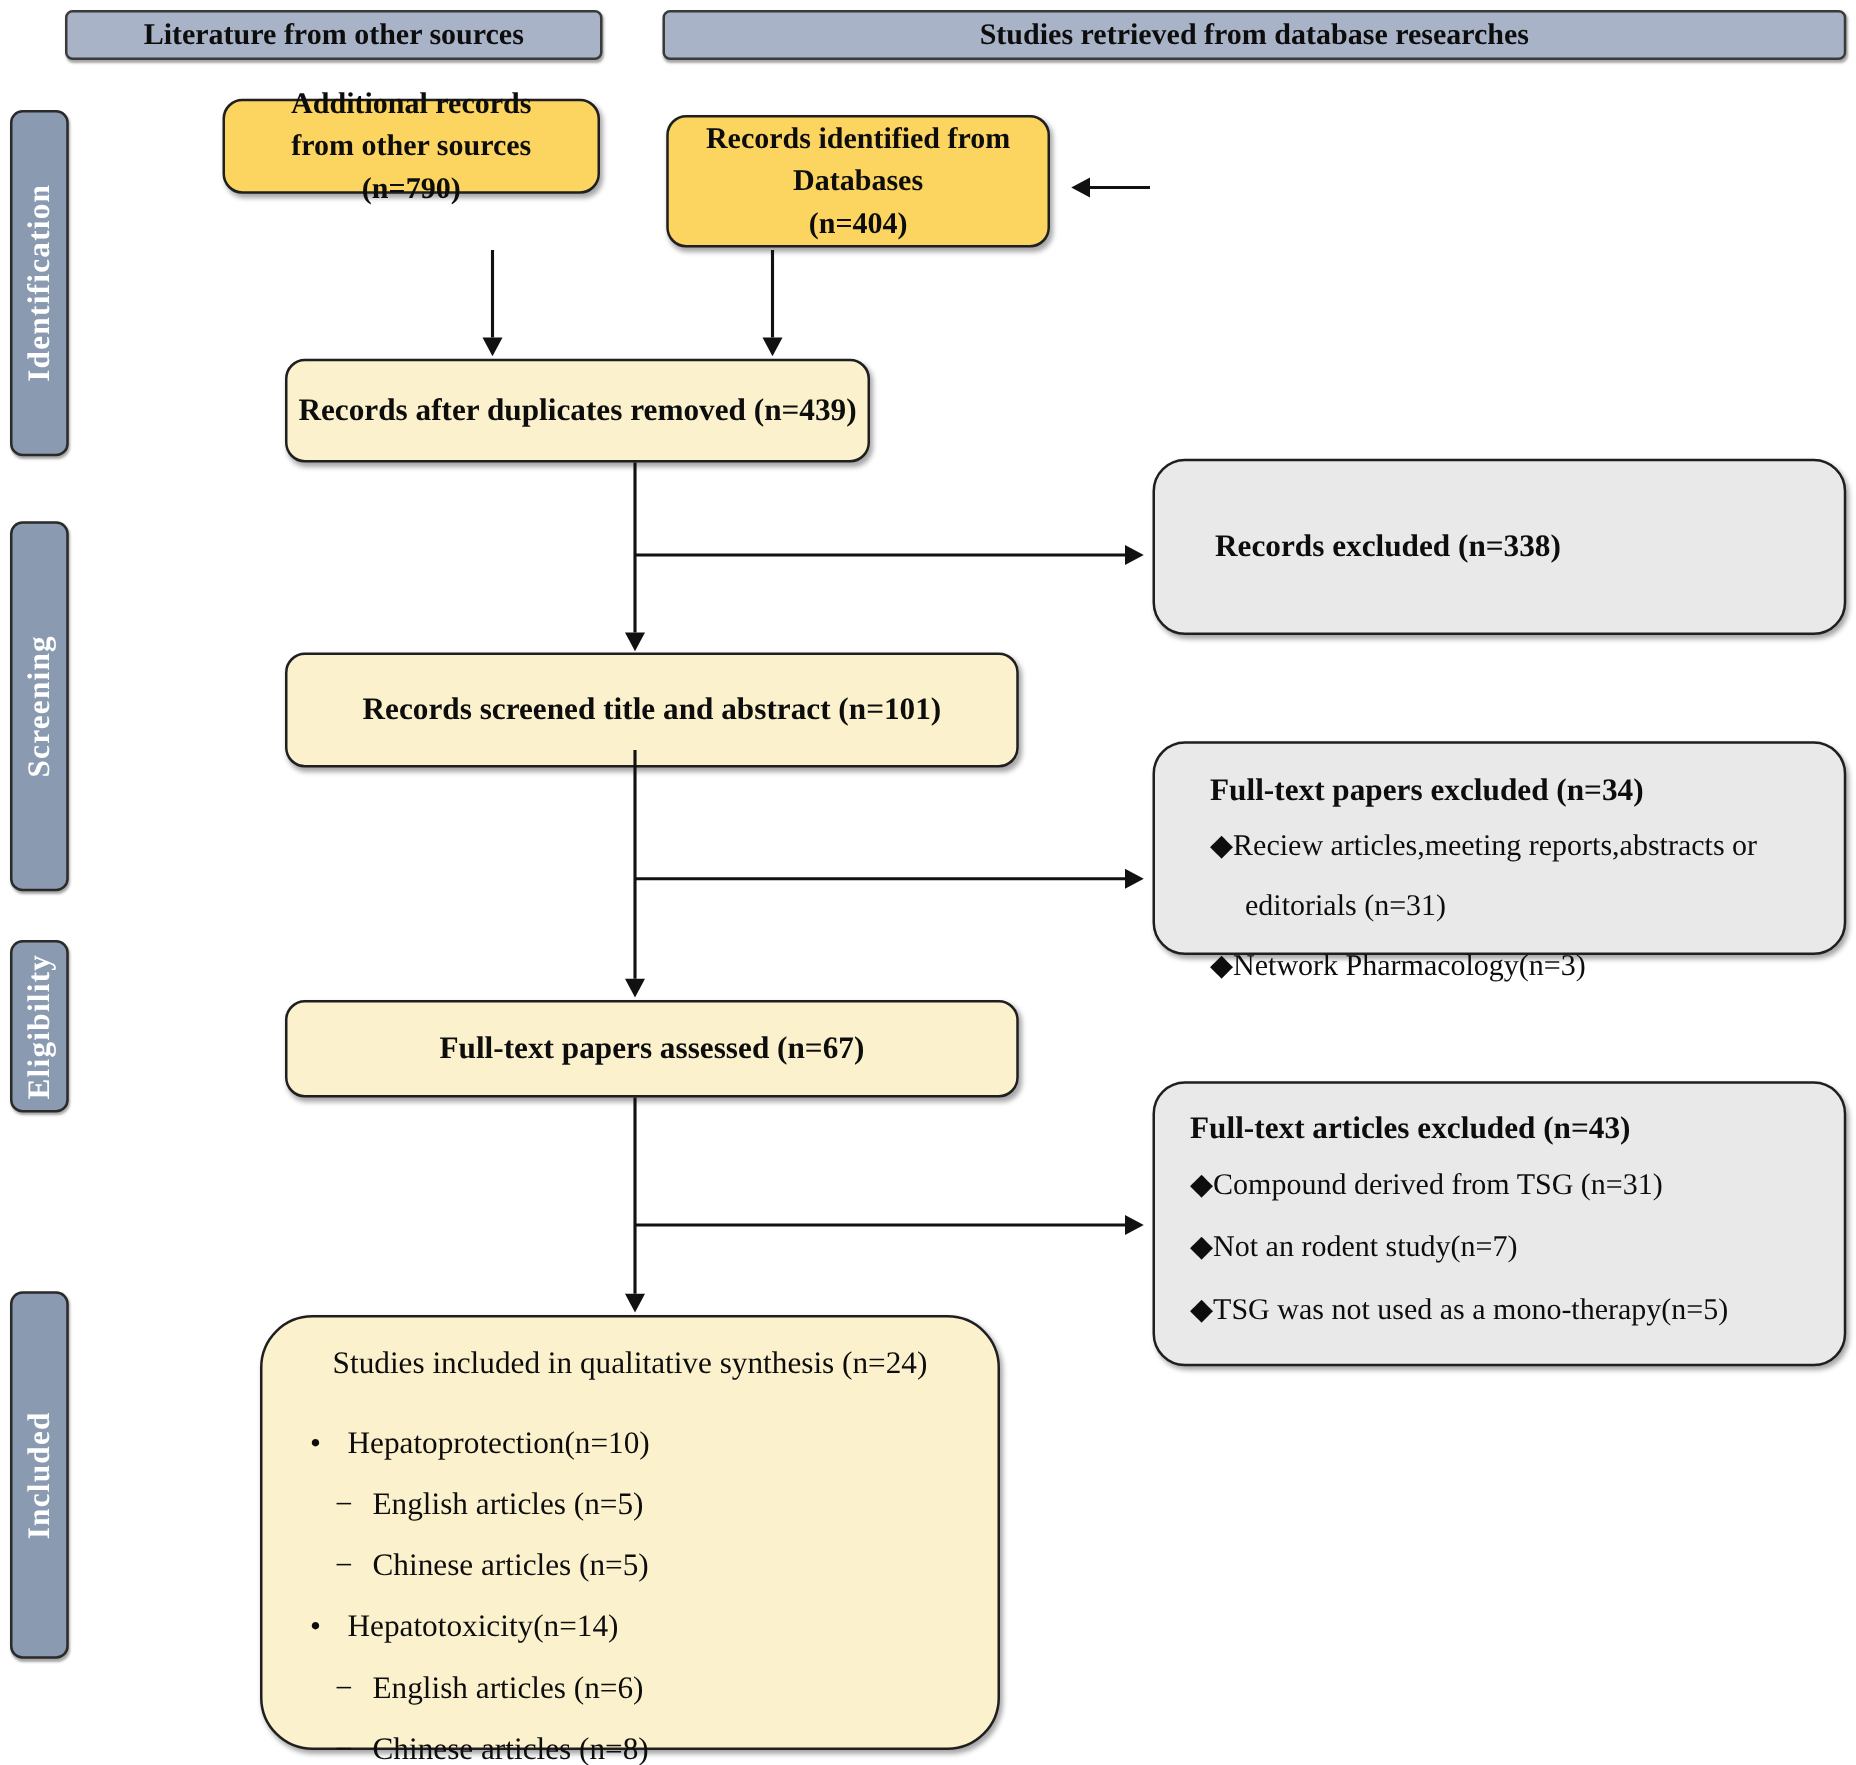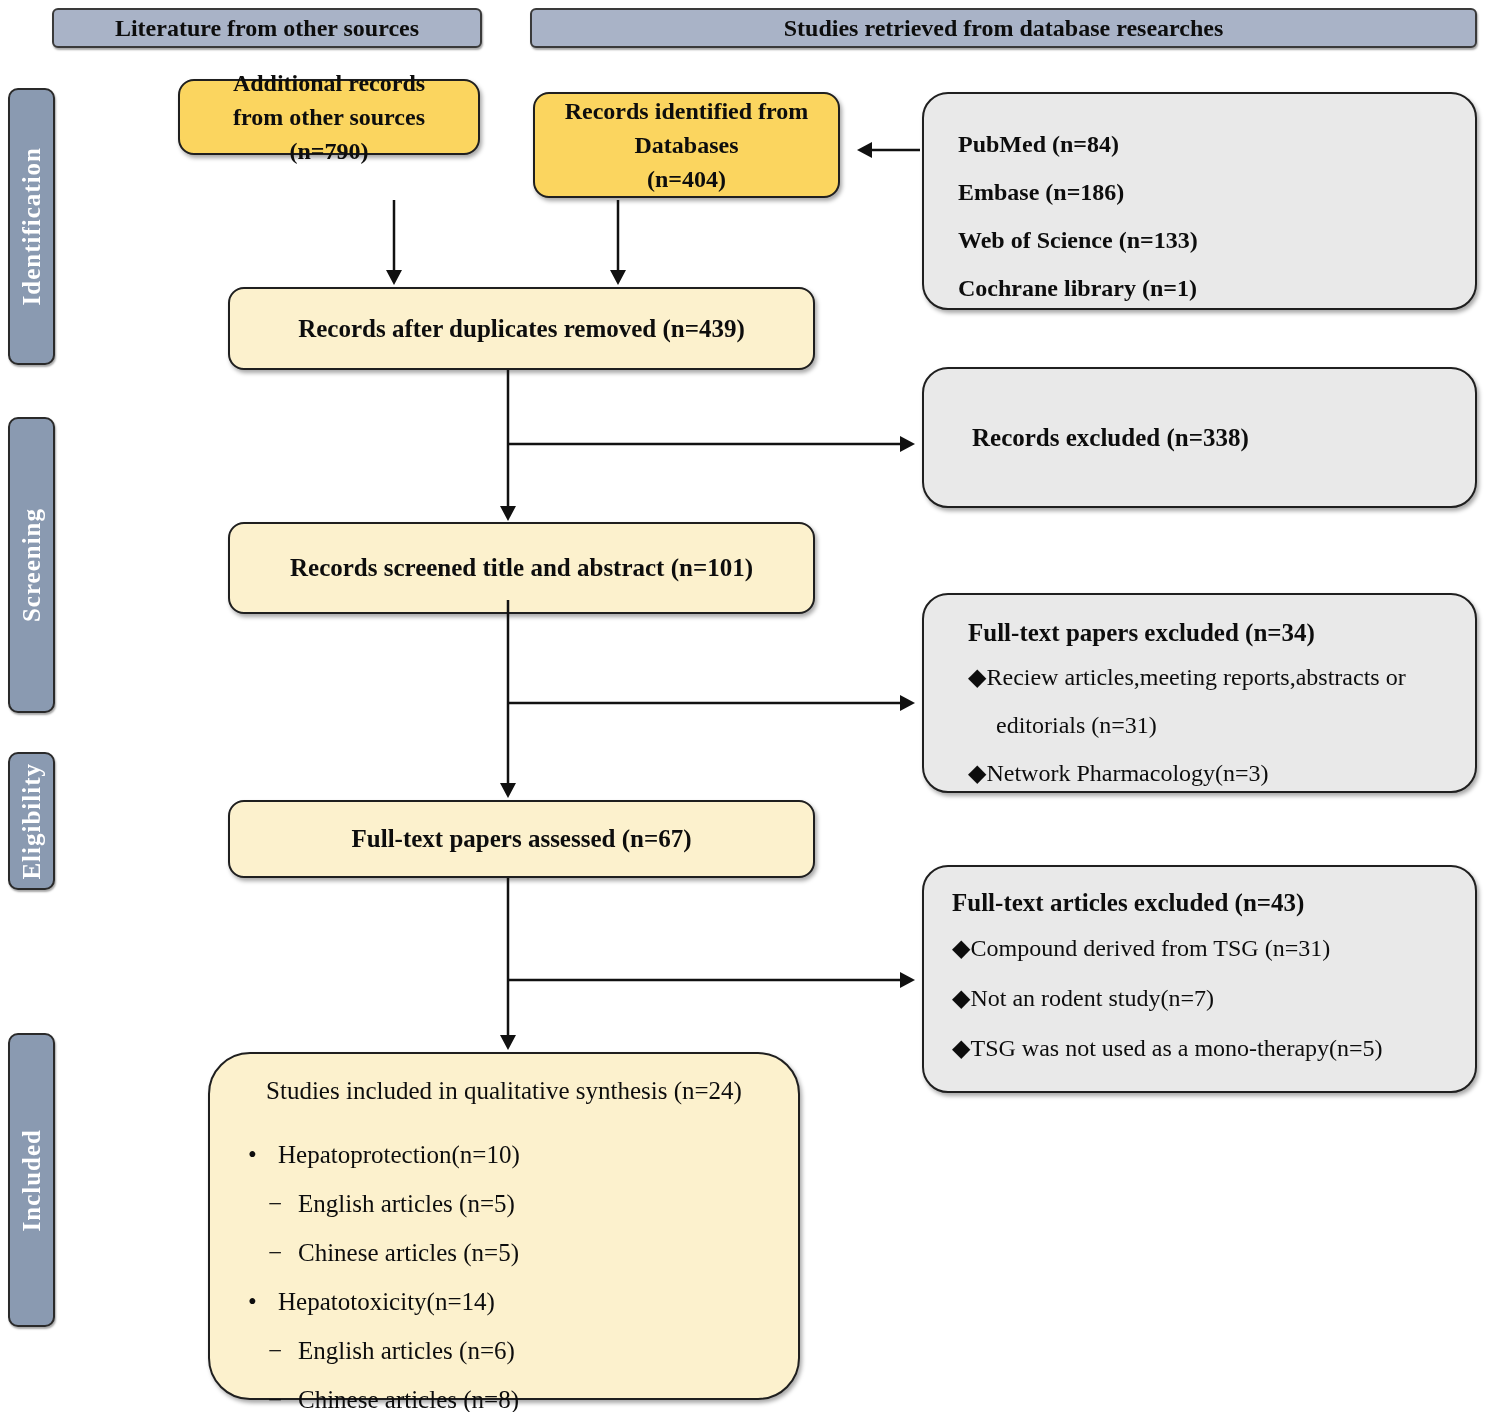--- a/index.html
+++ b/index.html
@@ -132,40 +132,34 @@
     <div>Additional records</div>
     <div>from other sources</div>
     <div>(n=790)</div>
   </div>
   <div class="abs flowbox gold" style="left:533px; top:92px; width:307px; height:106px;">
     <div>Records identified from</div>
     <div>Databases</div>
     <div>(n=404)</div>
   </div>
 
-  <div class="abs flowbox graybox db-list" style="left:922px; top:92px; width:555px; height:218px;">
-    <div class="db-item">PubMed (n=84)</div>
-    <div class="db-item">Embase (n=186)</div>
-    <div class="db-item">Web of Science (n=133)</div>
-    <div class="db-item">Cochrane library (n=1)</div>
-  </div>
-
-  <div class="abs flowbox cream-line" style="left:228px; top:287px; width:587px; height:83px;">
+
+  <div class="abs flowbox cream-line" style="left:228px; top:287px; width:468px; height:83px;">
     <span>Records after duplicates removed (n=439)</span>
   </div>
 
   <div class="abs flowbox graybox excl-single" style="left:922px; top:367px; width:555px; height:141px;">
     <span>Records excluded (n=338)</span>
   </div>
 
   <div class="abs flowbox cream-line" style="left:228px; top:522px; width:587px; height:92px;">
     <span>Records screened title and abstract (n=101)</span>
   </div>
 
-  <div class="abs flowbox graybox excl-multi" style="left:922px; top:593px; width:555px; height:200px;padding-left:44px;">
+  <div class="abs flowbox graybox excl-multi" style="left:922px; top:593px; width:555px; height:171px;padding-left:44px;">
     <div class="excl-title">Full-text papers excluded (n=34)</div>
     <div class="excl-items">
       <div class="excl-item"><span>◆</span><span>Reciew articles,meeting reports,abstracts or editorials (n=31)</span></div>
       <div class="excl-item"><span>◆</span><span>Network Pharmacology(n=3)</span></div>
     </div>
   </div>
 
   <div class="abs flowbox cream-line" style="left:228px; top:800px; width:587px; height:78px;">
     <span>Full-text papers assessed (n=67)</span>
   </div>

